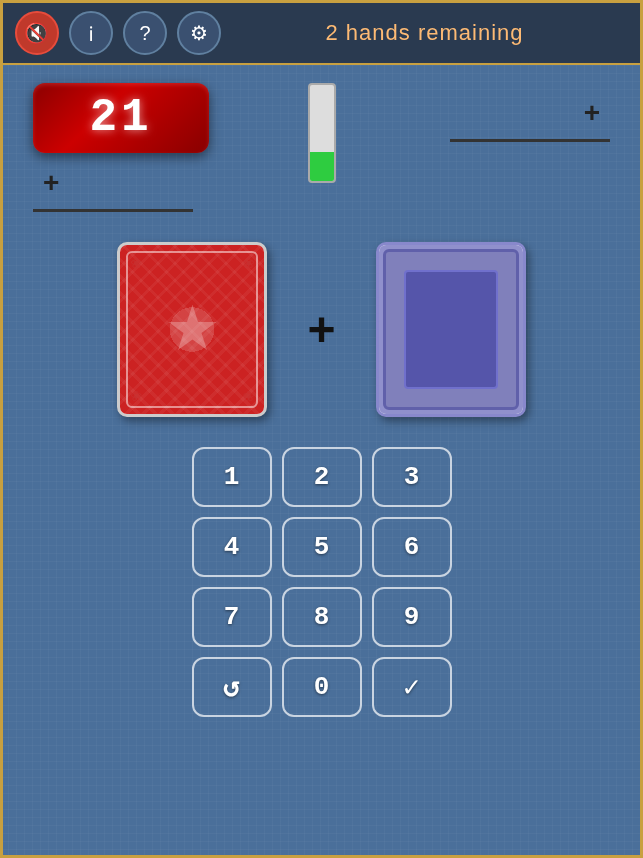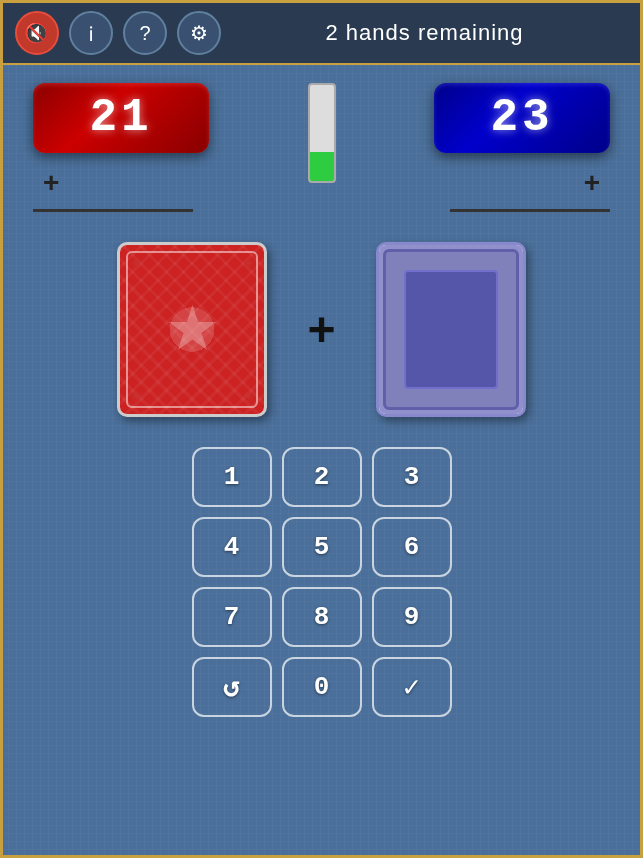--- a/index.html
+++ b/index.html
@@ -55,21 +55,21 @@
     }
 
     .icon-btn.mute {
       background: #c0392b;
       border-color: #e74c3c;
     }
 
     .hands-remaining {
       flex: 1;
       text-align: center;
-      color: #ffffff;
+      color: #fdba74;
       font-size: 22px;
       font-weight: 500;
       letter-spacing: 1px;
     }
 
     
     .scores-area {
       display: flex;
       align-items: flex-start;
       padding: 18px 30px 0 30px;
@@ -346,23 +346,20 @@
     <div class="score-line"></div>
   </div>
 
   <div class="center-gauge-wrapper">
     <div class="gauge">
       <div class="gauge-fill"></div>
     </div>
   </div>
 
   <div class="score-section right">
-    <div class="score-display right">
-      <span class="seg">23</span>
-    </div>
     <div style="margin-top:14px; margin-right:10px; font-size:28px; color:#222; font-weight:bold;">+</div>
     <div class="score-line"></div>
   </div>
 </div>
 
 <div class="cards-area">
 
   <div class="card-red">
     <div class="card-red-inner">
       <div class="card-red-border"></div>

